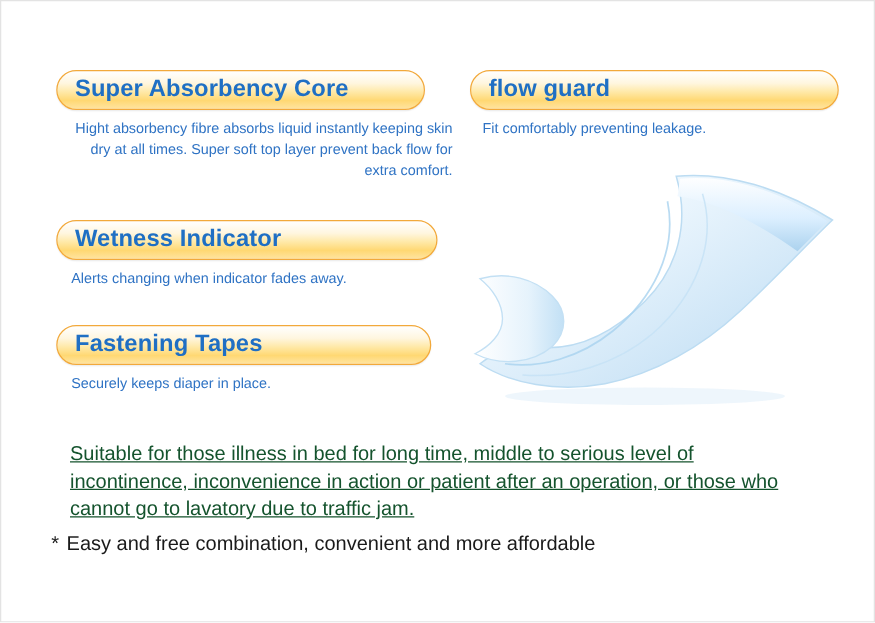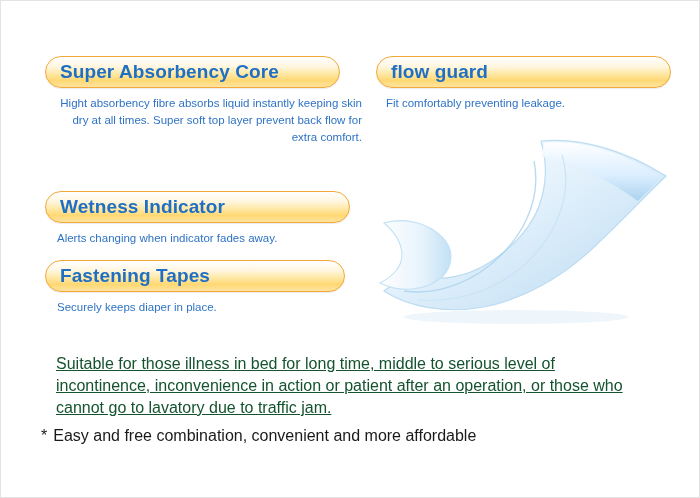--- a/index.html
+++ b/index.html
@@ -50,21 +50,21 @@
     line-height: 17px;
     margin-top: 7px;
     padding-left: 12px;
     max-width: 300px;
   }
 
   #f1 { left: 44px; top: 55px; }
   #f1 .pill { width: 295px; }
   #f1 .desc { max-width: 305px; text-align: right; }
 
-  #f2 { left: 44px; top: 190px; }
+  #f2 { left: 44px; top: 175px; }
   #f2 .pill { width: 305px; }
 
   #f3 { left: 44px; top: 259px; }
   #f3 .pill { width: 300px; }
 
   #f4 { left: 375px; top: 55px; }
   #f4 .pill { width: 295px; }
   #f4 .desc { padding-left: 10px; }
 
   

